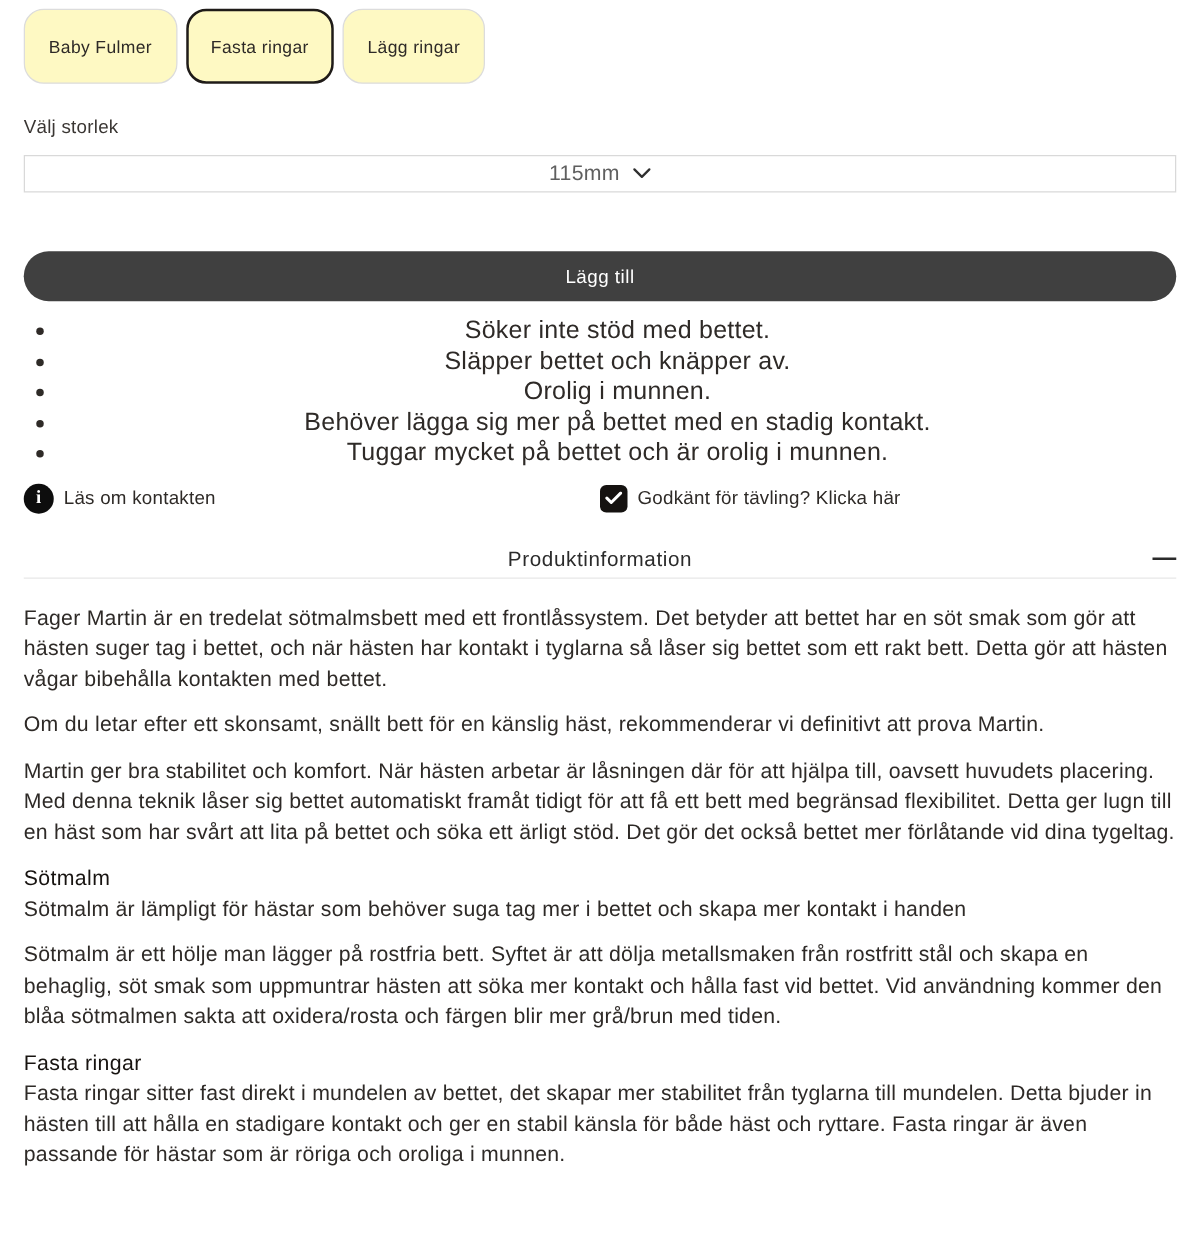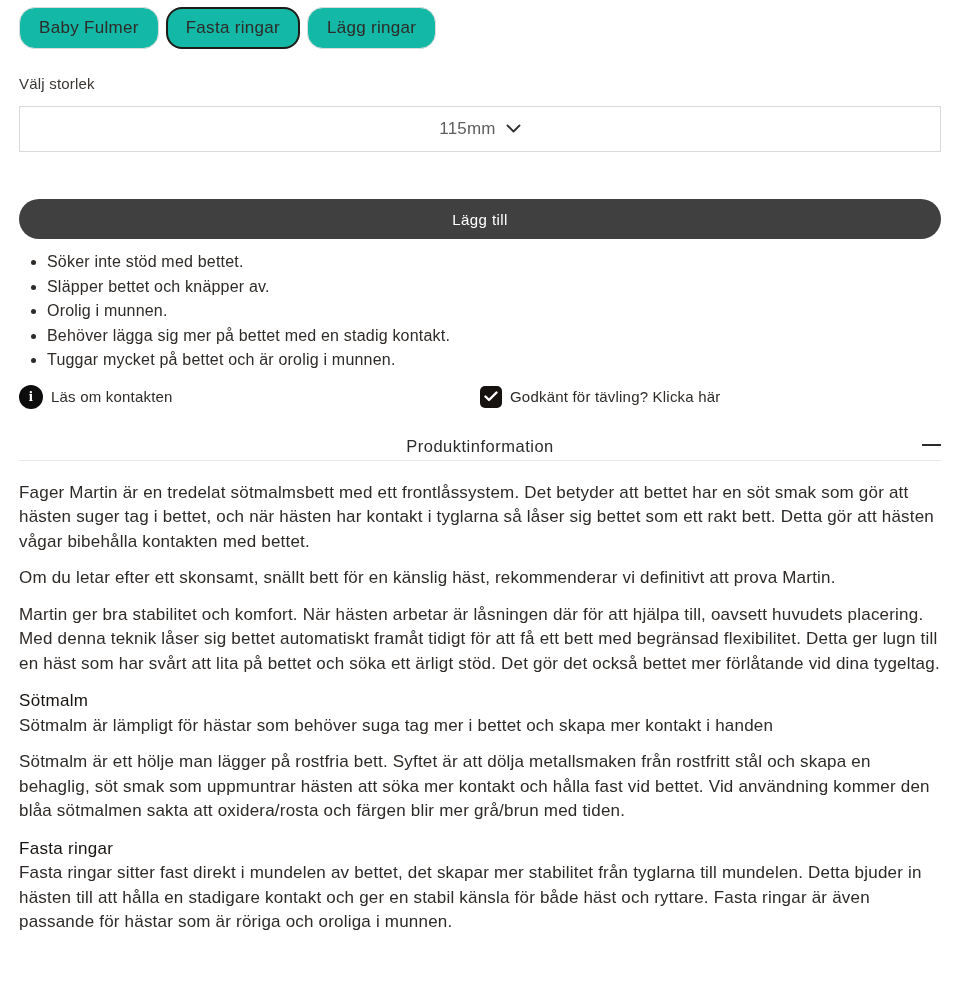--- a/index.html
+++ b/index.html
@@ -8,39 +8,39 @@
     width:960px;
     font-family:"Liberation Sans", sans-serif;
     color:#2e2a27;
     letter-spacing:0.2px;
   }
   .page { padding:7px 19px 20px 19px; }
 
   
   .tabs { display:flex; gap:7px; }
   .tab {
-    background:#14b8a6;
+    background:#fef9c3;
     border:1px solid #dcdcdc;
     border-radius:16px;
-    height:42px;
+    height:60px;
     padding:0 19px;
     font-family:"Liberation Sans", sans-serif;
-    font-size:17px;
+    font-size:14px;
     color:#2e2a27;
     letter-spacing:0.3px;
     display:flex; align-items:center;
     cursor:pointer;
   }
   .tab.selected { border:2px solid #1f1b18; padding:0 18px; }
 
   
   .size-label { margin-top:26px; font-size:15px; color:#3a3633; }
   .size-select {
     margin-top:14px;
-    height:46px;
+    height:30px;
     border:1px solid #d9d9d9;
     display:flex; align-items:center; justify-content:center; gap:10px;
     font-size:17px; color:#5f5f5f;
     cursor:pointer;
   }
   .chevron svg { display:block; }
 
   
   .add-btn {
     margin-top:47px;
@@ -53,21 +53,21 @@
     font-family:"Liberation Sans", sans-serif;
     font-size:15px;
     letter-spacing:0.4px;
     cursor:pointer;
     display:block;
   }
 
   
   .intro { margin:15px 0 0 0; font-size:17px; line-height:24.5px; }
   .bullets { margin:11px 0 0 0; padding:0 0 0 28px; }
-  .bullets li { font-size:16px; line-height:24.5px; }
+  .bullets li { font-size:20px; line-height:24.5px;text-align:center; }
 
   
   .meta-row { margin-top:12px; display:flex; }
   .meta-col { flex:1; display:flex; align-items:center; gap:8px; cursor:pointer; }
   .meta-col .label { font-size:15px; color:#2e2a27; }
   .info-icon {
     width:24px; height:24px; border-radius:50%;
     background:#0d0d0d; color:#ffffff;
     font-family:"Liberation Serif", serif;
     font-weight:bold; font-size:15px;

